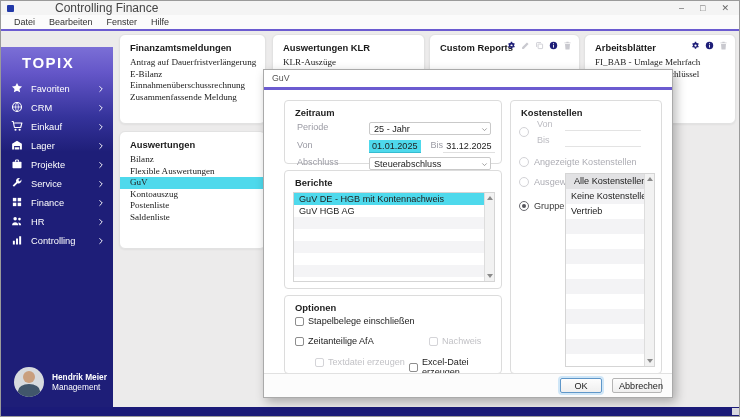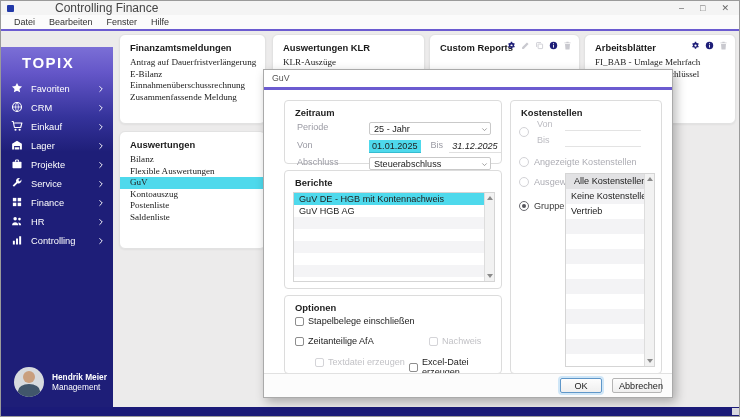--- a/index.html
+++ b/index.html
@@ -420,21 +420,21 @@
               <svg viewBox="0 0 16 16">
                 <path d="M3 5.5l5 5 5-5" fill="none" stroke="currentColor" stroke-width="1.8" fill-rule="evenodd"></path>
               </svg>
             </span>
         </span>
       </div>
       <div class="frow" style="left:12px;top:39px;">
         <span class="flabel" style="width:72px;">Von</span>
         <span class="val-hl">01.01.2025</span>
         <span class="flabel" style="margin-left:10px;">Bis</span>
-        <span class="val-ul" style="margin-left:6px;font-style:italic;">31.12.2025</span>
+        <span class="val-ul" style="">31.12.2025</span>
       </div>
       <div class="frow" style="left:12px;top:56px;">
         <span class="flabel" style="width:72px;">Abschluss</span>
         <span class="select">
           <span>Steuerabschluss</span>
           <span class="dd">
               <svg viewBox="0 0 16 16">
                 <path d="M3 5.5l5 5 5-5" fill="none" stroke="currentColor" stroke-width="1.8" fill-rule="evenodd"></path>
               </svg>
             </span>

